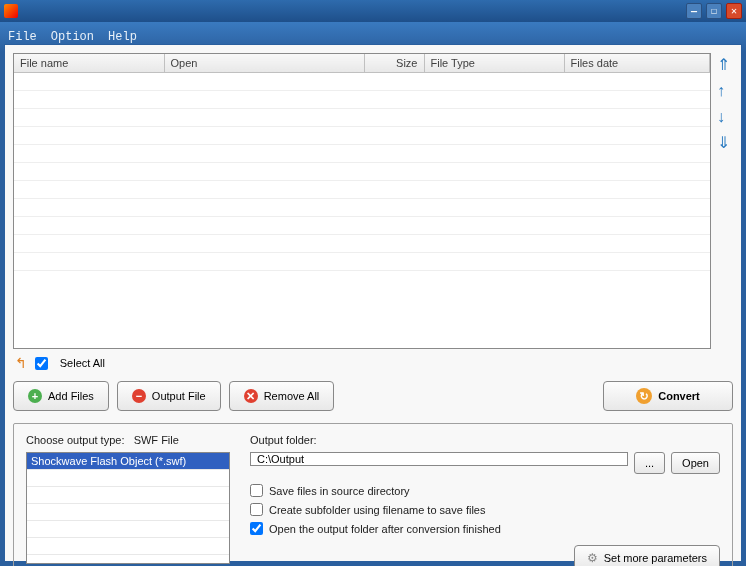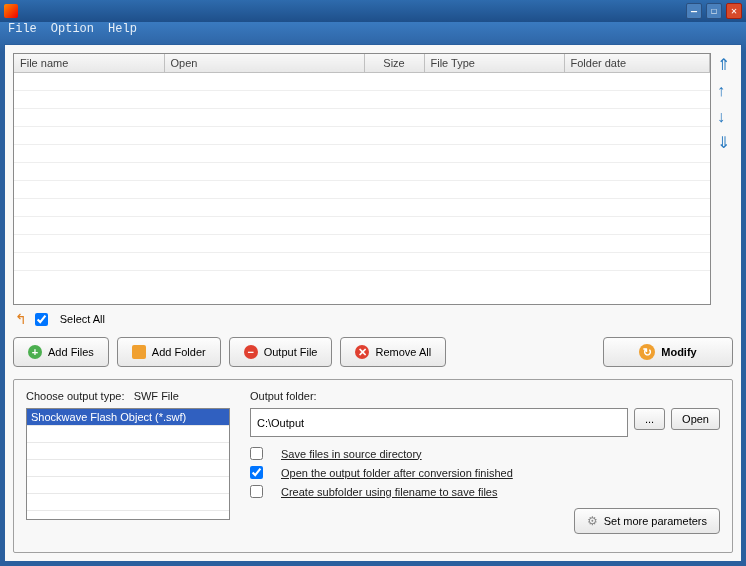--- a/index.html
+++ b/index.html
@@ -41,21 +41,21 @@
     color: #fff;
     font-size: 10px;
     cursor: pointer;
   }
   .winbtn.close { background: #d84a2a; border-color: #a02010; }
   .menubar {
     height: 30px;
     background: linear-gradient(to bottom, #3a7ac0, #2a5f9e);
     color: #e8f0f8;
     display: flex;
-    align-items: flex-start;
+    align-items: center;
     padding: 0 8px;
     gap: 14px;
     font-family: "Courier New", monospace;
     font-size: 12px;
   }
   .menubar span { cursor: pointer; }
   .content {
     position: absolute;
     top: 44px; left: 4px; right: 4px; bottom: 4px;
     background: #f8f8f8;
@@ -65,34 +65,34 @@
     padding: 8px;
     height: 100%;
     display: flex;
     flex-direction: column;
   }
   .file-area { display: flex; }
   .file-table {
     flex: 1;
     border: 1px solid #8a8a8a;
     background: #fff;
-    height: 252px;
+    height: 296px;
   }
   .file-table table { width: 100%; border-collapse: collapse; font-size: 11px; }
   .file-table th {
     background: linear-gradient(to bottom, #f8f8f8, #e8e8e8);
     border-right: 1px solid #c0c0c0;
     border-bottom: 1px solid #c0c0c0;
     padding: 3px 6px;
     text-align: left;
     font-weight: normal;
     color: #404040;
     height: 18px;
   }
-  .file-table th.size { text-align: center; }
+  .file-table th.size { text-align: right; }
   .file-table td {
     border-bottom: 1px solid #e8e8e8;
     padding: 2px 6px;
     height: 18px;
     color: #202020;
   }
   .file-table td.size { text-align: right; padding-right: 8px; }
   .file-table .empty-row td { border-bottom: 1px solid #eeeeee; height:18px; }
   .file-table .chk { display:inline-block; width:12px; height:12px; border:1px solid #555; position:relative; margin-right:3px; vertical-align:middle; }
   .file-table .chk.checked::after{ content:"✓"; position:absolute; top:-3px; left:0; font-size:12px; color:#000; }
@@ -158,30 +158,30 @@
     height: 112px;
     overflow: hidden;
   }
   .type-list table { width:100%; border-collapse:collapse; }
   .type-list td { border-bottom:1px solid #e8e8e8; padding:2px 4px; height:16px; font-size:11px;margin-top:24px;}
   .type-list tr.sel td { background:#3060c0; color:#fff; }
   .right-col { flex:1; display:flex; flex-direction:column; }
   .right-col .lbl { margin-bottom:6px; color:#202020; }
   .folder-row { display:flex; gap:6px; margin-bottom:10px; }
   .folder-input {
-    flex:1; height:29px; border:1px solid #888; padding:0 6px; font-size:11px; background:#fff;
+    flex:1; height:14px; border:1px solid #888; padding:0 6px; font-size:11px; background:#fff;
   }
   .small-btn {
     height: 22px; min-width:30px;
     background: linear-gradient(to bottom,#fdfdfd,#e8e8e8);
     border:1px solid #888; border-radius:3px;
     padding:0 10px; font-size:11px; cursor:pointer;
     display:flex; align-items:center; justify-content:center;
   }
-  .check-line { display:flex; align-items:center; gap:18px; margin-bottom:6px; color:#202020;text-decoration:underline; }
+  .check-line { display:flex; align-items:center; gap:6px; margin-bottom:6px; color:#202020; }
   .check-line input { width:13px; height:13px; }
   .bottom-right-btn { display:flex; justify-content:flex-end; margin-top:4px; }
   .param-btn {
     height:26px; background:linear-gradient(to bottom,#fdfdfd,#e8e8e8);
     border:1px solid #888; border-radius:4px; padding:0 12px;
     display:flex; align-items:center; gap:6px; font-size:11px; cursor:pointer;
   }
   .gear { color:#888; font-size:12px; }
 </style>
 </head>
@@ -206,21 +206,21 @@
 
     <div class="file-area">
       <div class="file-table">
         <table>
           <thead>
             <tr>
               <th style="width:150px">File name</th>
               <th style="width:200px">Open</th>
               <th class="size" style="width:60px">Size</th>
               <th style="width:140px">File Type</th>
-              <th>Folder date</th>
+              <th>Files date</th>
             </tr>
           </thead>
           <tbody id="file-rows">
               <tr class="empty-row">
                 <td></td>
                 <td></td>
                 <td></td>
                 <td></td>
                 <td></td>
               </tr>
@@ -310,35 +310,31 @@
       <input type="checkbox" checked="" style="">
       <span>Select All</span>
     </div>
 
     <div class="button-row">
       <div class="btn">
         <span class="ico add">+</span>
         <span>Add Files</span>
       </div>
       <div class="btn">
-        <span class="ico folder"></span>
-        <span>Add Folder</span>
-      </div>
-      <div class="btn">
         <span class="ico remove">−</span>
         <span>Output File</span>
       </div>
       <div class="btn">
         <span class="ico remove">✕</span>
         <span>Remove All</span>
       </div>
       <div class="flex-spacer"></div>
       <div class="btn convert">
         <span class="ico convert">↻</span>
-        <span>Modify</span>
+        <span>Convert</span>
       </div>
     </div>
 
     <div class="bottom-panel">
       <div class="left-col">
         <div class="lbl">
           <span>Choose output type:</span>
           &nbsp;
           <span>SWF File</span>
         </div>
@@ -372,26 +368,26 @@
         <div class="folder-row">
           <input class="folder-input" value="C:\Output" style="">
           <div class="small-btn">...</div>
           <div class="small-btn" style="min-width:48px">Open</div>
         </div>
         <label class="check-line">
           <input type="checkbox" style="">
           <span>Save files in source directory</span>
         </label>
         <label class="check-line">
+          <input type="checkbox" style="">
+          <span>Create subfolder using filename to save files</span>
+        </label>
+        <label class="check-line">
           <input type="checkbox" checked="" style="">
           <span>Open the output folder after conversion finished</span>
-        </label>
-        <label class="check-line">
-          <input type="checkbox" style="">
-          <span>Create subfolder using filename to save files</span>
         </label>
         <div class="bottom-right-btn">
           <div class="param-btn">
             <span class="gear">⚙</span>
             <span>Set more parameters</span>
           </div>
         </div>
       </div>
     </div>
 

